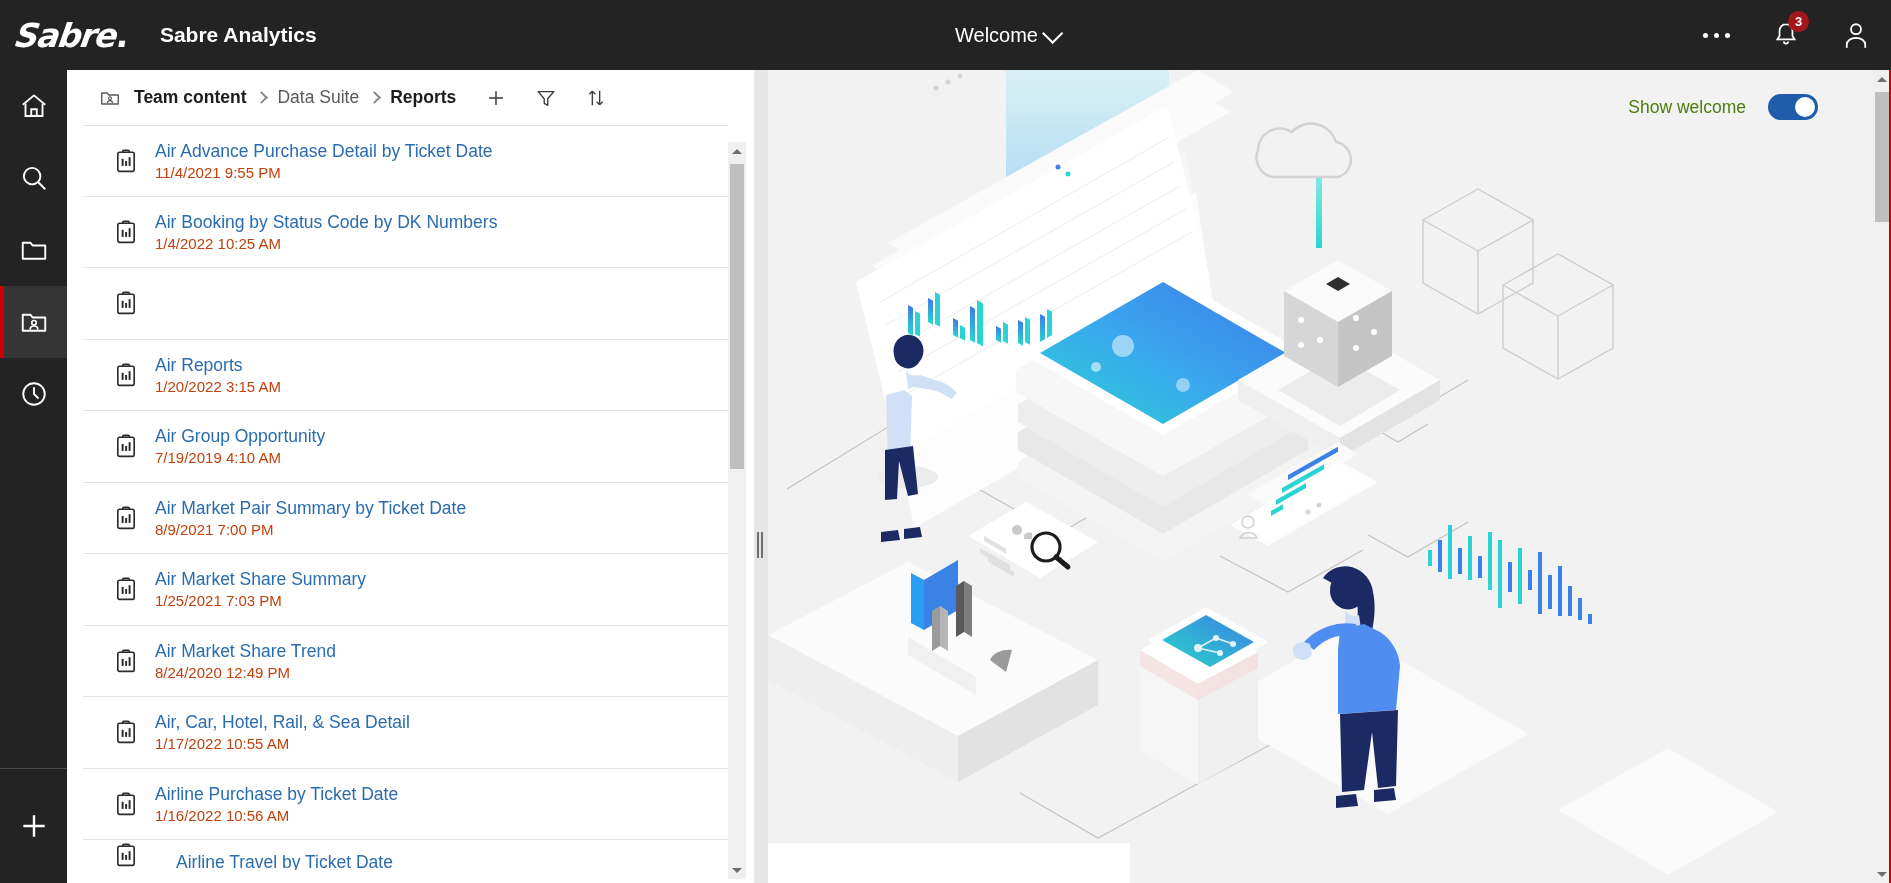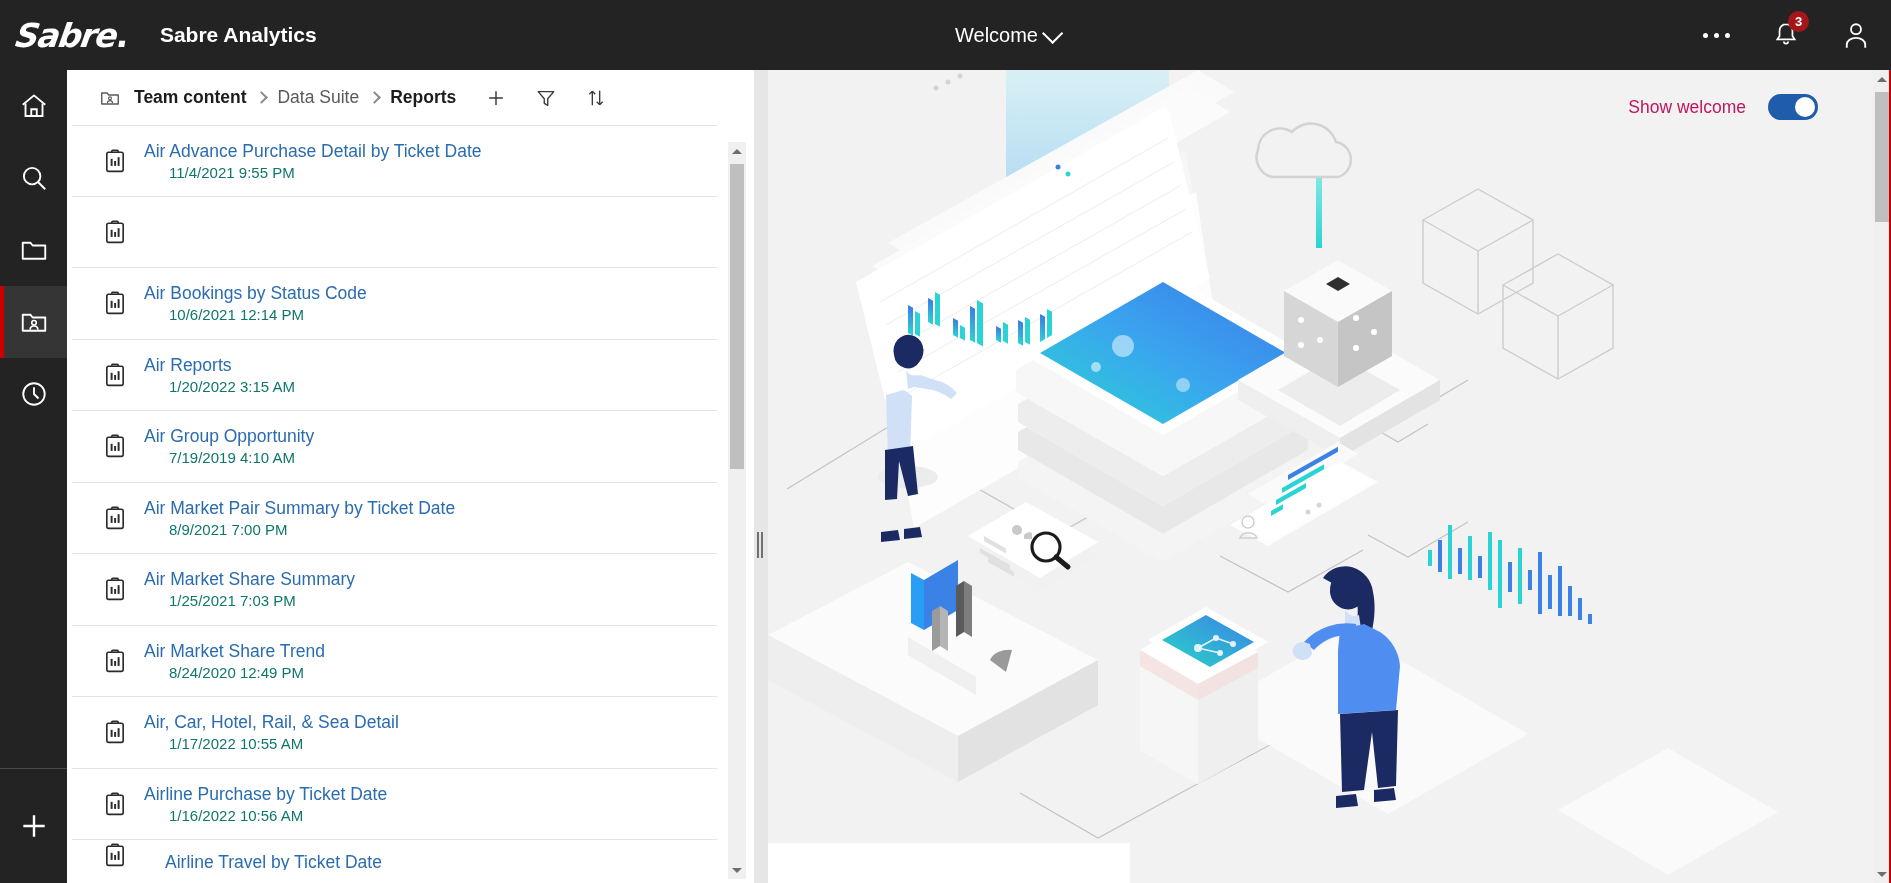--- a/index.html
+++ b/index.html
@@ -103,36 +103,36 @@
   .crumb.bold { color: #1c1c1c; font-weight: bold; }
   .crumb-sep {
     margin: 0 11px; width: 9px; height: 9px;
     border-right: 2px solid #8a8a8a; border-bottom: 2px solid #8a8a8a;
     transform: rotate(-45deg);
   }
   .crumb-actions { margin-left: 26px; display: flex; align-items: center; gap: 22px; }
   .crumb-actions .act { width: 28px; height: 28px; display:flex; align-items:center; justify-content:center; cursor:pointer; }
 
   .list-scroll {
-    position: absolute; top: 55px; left: 5px;
+    position: absolute; top: 55px; left: 16px;
     width: 693px; height: 758px;
     overflow: hidden;
   }
   .list-inner { width: 645px; }
   .row {
     display: flex; align-items: center;
     height: 71.5px; padding-left: 32px;
     border-bottom: 1px solid #e4e4e4;
     cursor: pointer;
   }
   .row:first-child { border-top: 1px solid #e4e4e4; }
   .row-icon { width: 40px; flex: none; display:flex; align-items:center; }
   .row-text { display: flex; flex-direction: column; gap: 3px; }
   .row-title { font-size: 17.5px; color: #2a6cb0; line-height: 1.15; }
-  .row-date { font-size: 15px; color: #0f766e; line-height: 1.15; margin-left: 25px; }
+  .row-date { font-size: 15px; color: #c2410c; line-height: 1.15; }
   .row.clipped { height: 30px; overflow: hidden; border-bottom: none; gap: 21px; }
   .row.clipped .row-text { margin-top: 14px; }
 
   
   .lsb {
     position: absolute; top: 142px; left: 728px;
     width: 18px; height: 737px;
     background: #f0f0f0; z-index: 22;
   }
   .lsb-arrow {
@@ -167,21 +167,21 @@
   
   .hero {
     position: absolute; top: 70px; left: 768px;
     width: 1105px; height: 813px;
     background: #f2f2f2; overflow: hidden; z-index: 10;
   }
   .showwelcome {
     position: absolute; top: 24px; right: 55px;
     display: flex; align-items: center; gap: 22px; z-index: 5;
   }
-  .sw-label { font-size: 17.5px; color: #be185d; }
+  .sw-label { font-size: 17.5px; color: #4d7c0f; }
   .toggle {
     width: 50px; height: 26px; border-radius: 13px;
     background: #1f5daa; position: relative; cursor: pointer;
   }
   .toggle .knob {
     position: absolute; top: 3px; right: 3px;
     width: 20px; height: 20px; border-radius: 50%; background: #fff;
   }
   .hero-svg { position: absolute; top: 0; left: 0; }
   .bottom-card {
@@ -337,34 +337,34 @@
         <div class="row">
           <span class="row-icon">
             <svg width="22" height="24" viewBox="0 0 20 22">
               <rect x="2.5" y="3" width="15" height="17.5" rx="1.6" fill="none" stroke="#2b2b2b" stroke-width="1.5"></rect>
               <path d="M7 3.2V2.2a1 1 0 0 1 1-1h4a1 1 0 0 1 1 1v1" fill="none" stroke="#2b2b2b" stroke-width="1.5"></path>
               <rect x="6" y="9" width="1.8" height="6.5" fill="#2b2b2b"></rect>
               <rect x="9.2" y="11" width="1.8" height="4.5" fill="#2b2b2b"></rect>
               <rect x="12.4" y="7.5" width="1.8" height="8" fill="#2b2b2b"></rect>
             </svg>
           </span>
-        </div>
-        <div class="row">
-          <span class="row-icon">
-            <svg width="22" height="24" viewBox="0 0 20 22">
-              <rect x="2.5" y="3" width="15" height="17.5" rx="1.6" fill="none" stroke="#2b2b2b" stroke-width="1.5"></rect>
-              <path d="M7 3.2V2.2a1 1 0 0 1 1-1h4a1 1 0 0 1 1 1v1" fill="none" stroke="#2b2b2b" stroke-width="1.5"></path>
-              <rect x="6" y="9" width="1.8" height="6.5" fill="#2b2b2b"></rect>
-              <rect x="9.2" y="11" width="1.8" height="4.5" fill="#2b2b2b"></rect>
-              <rect x="12.4" y="7.5" width="1.8" height="8" fill="#2b2b2b"></rect>
-            </svg>
-          </span>
-          <span class="row-text">
-            <span class="row-title">Air Bookings by Status Code</span>
-            <span class="row-date">10/6/2021 12:14 PM</span>
+          <span class="row-text">
+            <span class="row-title">Air Booking by Status Code by DK Numbers</span>
+            <span class="row-date">1/4/2022 10:25 AM</span>
+          </span>
+        </div>
+        <div class="row">
+          <span class="row-icon">
+            <svg width="22" height="24" viewBox="0 0 20 22">
+              <rect x="2.5" y="3" width="15" height="17.5" rx="1.6" fill="none" stroke="#2b2b2b" stroke-width="1.5"></rect>
+              <path d="M7 3.2V2.2a1 1 0 0 1 1-1h4a1 1 0 0 1 1 1v1" fill="none" stroke="#2b2b2b" stroke-width="1.5"></path>
+              <rect x="6" y="9" width="1.8" height="6.5" fill="#2b2b2b"></rect>
+              <rect x="9.2" y="11" width="1.8" height="4.5" fill="#2b2b2b"></rect>
+              <rect x="12.4" y="7.5" width="1.8" height="8" fill="#2b2b2b"></rect>
+            </svg>
           </span>
         </div>
         <div class="row">
           <span class="row-icon">
             <svg width="22" height="24" viewBox="0 0 20 22">
               <rect x="2.5" y="3" width="15" height="17.5" rx="1.6" fill="none" stroke="#2b2b2b" stroke-width="1.5"></rect>
               <path d="M7 3.2V2.2a1 1 0 0 1 1-1h4a1 1 0 0 1 1 1v1" fill="none" stroke="#2b2b2b" stroke-width="1.5"></path>
               <rect x="6" y="9" width="1.8" height="6.5" fill="#2b2b2b"></rect>
               <rect x="9.2" y="11" width="1.8" height="4.5" fill="#2b2b2b"></rect>
               <rect x="12.4" y="7.5" width="1.8" height="8" fill="#2b2b2b"></rect>

